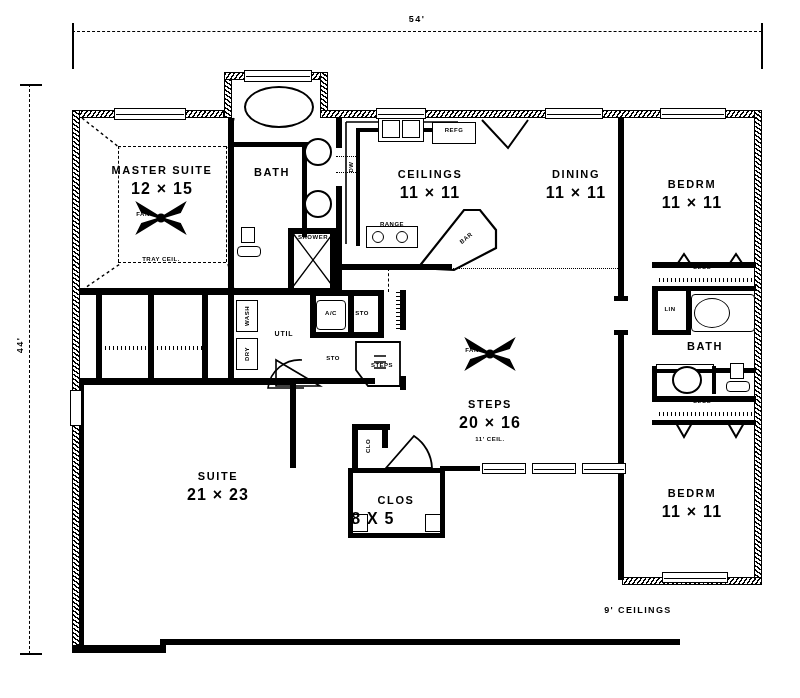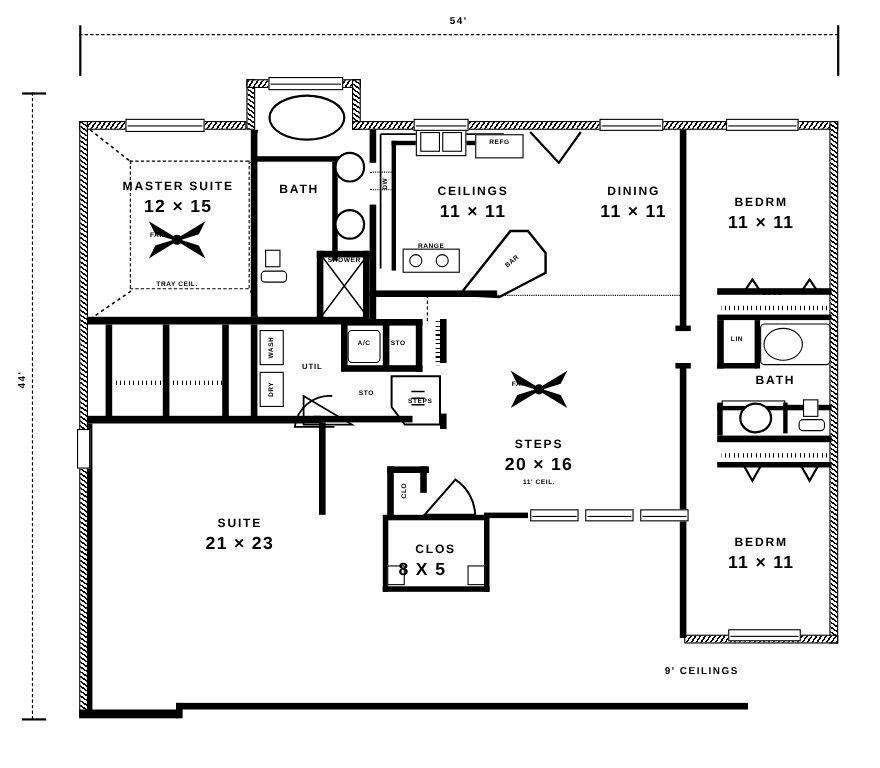--- a/index.html
+++ b/index.html
@@ -315,17 +315,17 @@
     <path class="ln" d="M2,34 L48,34 A40,40 0 0,0 30,2 Z" stroke-width="1.8" fill="#fff"></path>
   </svg>
 
   <div class="wall" style="left:352px;top:468px;width:92px;height:5px;"></div>
   <div class="wall" style="left:348px;top:468px;width:5px;height:70px;"></div>
   <div class="wall" style="left:440px;top:468px;width:5px;height:70px;"></div>
   <div class="wall" style="left:348px;top:533px;width:97px;height:5px;"></div>
   <div class="box" style="left:352px;top:514px;width:16px;height:18px;"></div>
   <div class="box" style="left:425px;top:514px;width:16px;height:18px;"></div>
   <div class="lbl room-name" style="left:396px;top:494px;">CLOS</div>
-  <div class="lbl room-dim" style="left:384px;top:510px;text-align:center;">8 X 5</div>
+  <div class="lbl room-dim" style="left:373px;top:510px;text-align:center;">8 X 5</div>
 
   <div class="lbl note" style="left:638px;top:605px;">9' CEILINGS</div>
 
 </div>
 
 </body></html>

